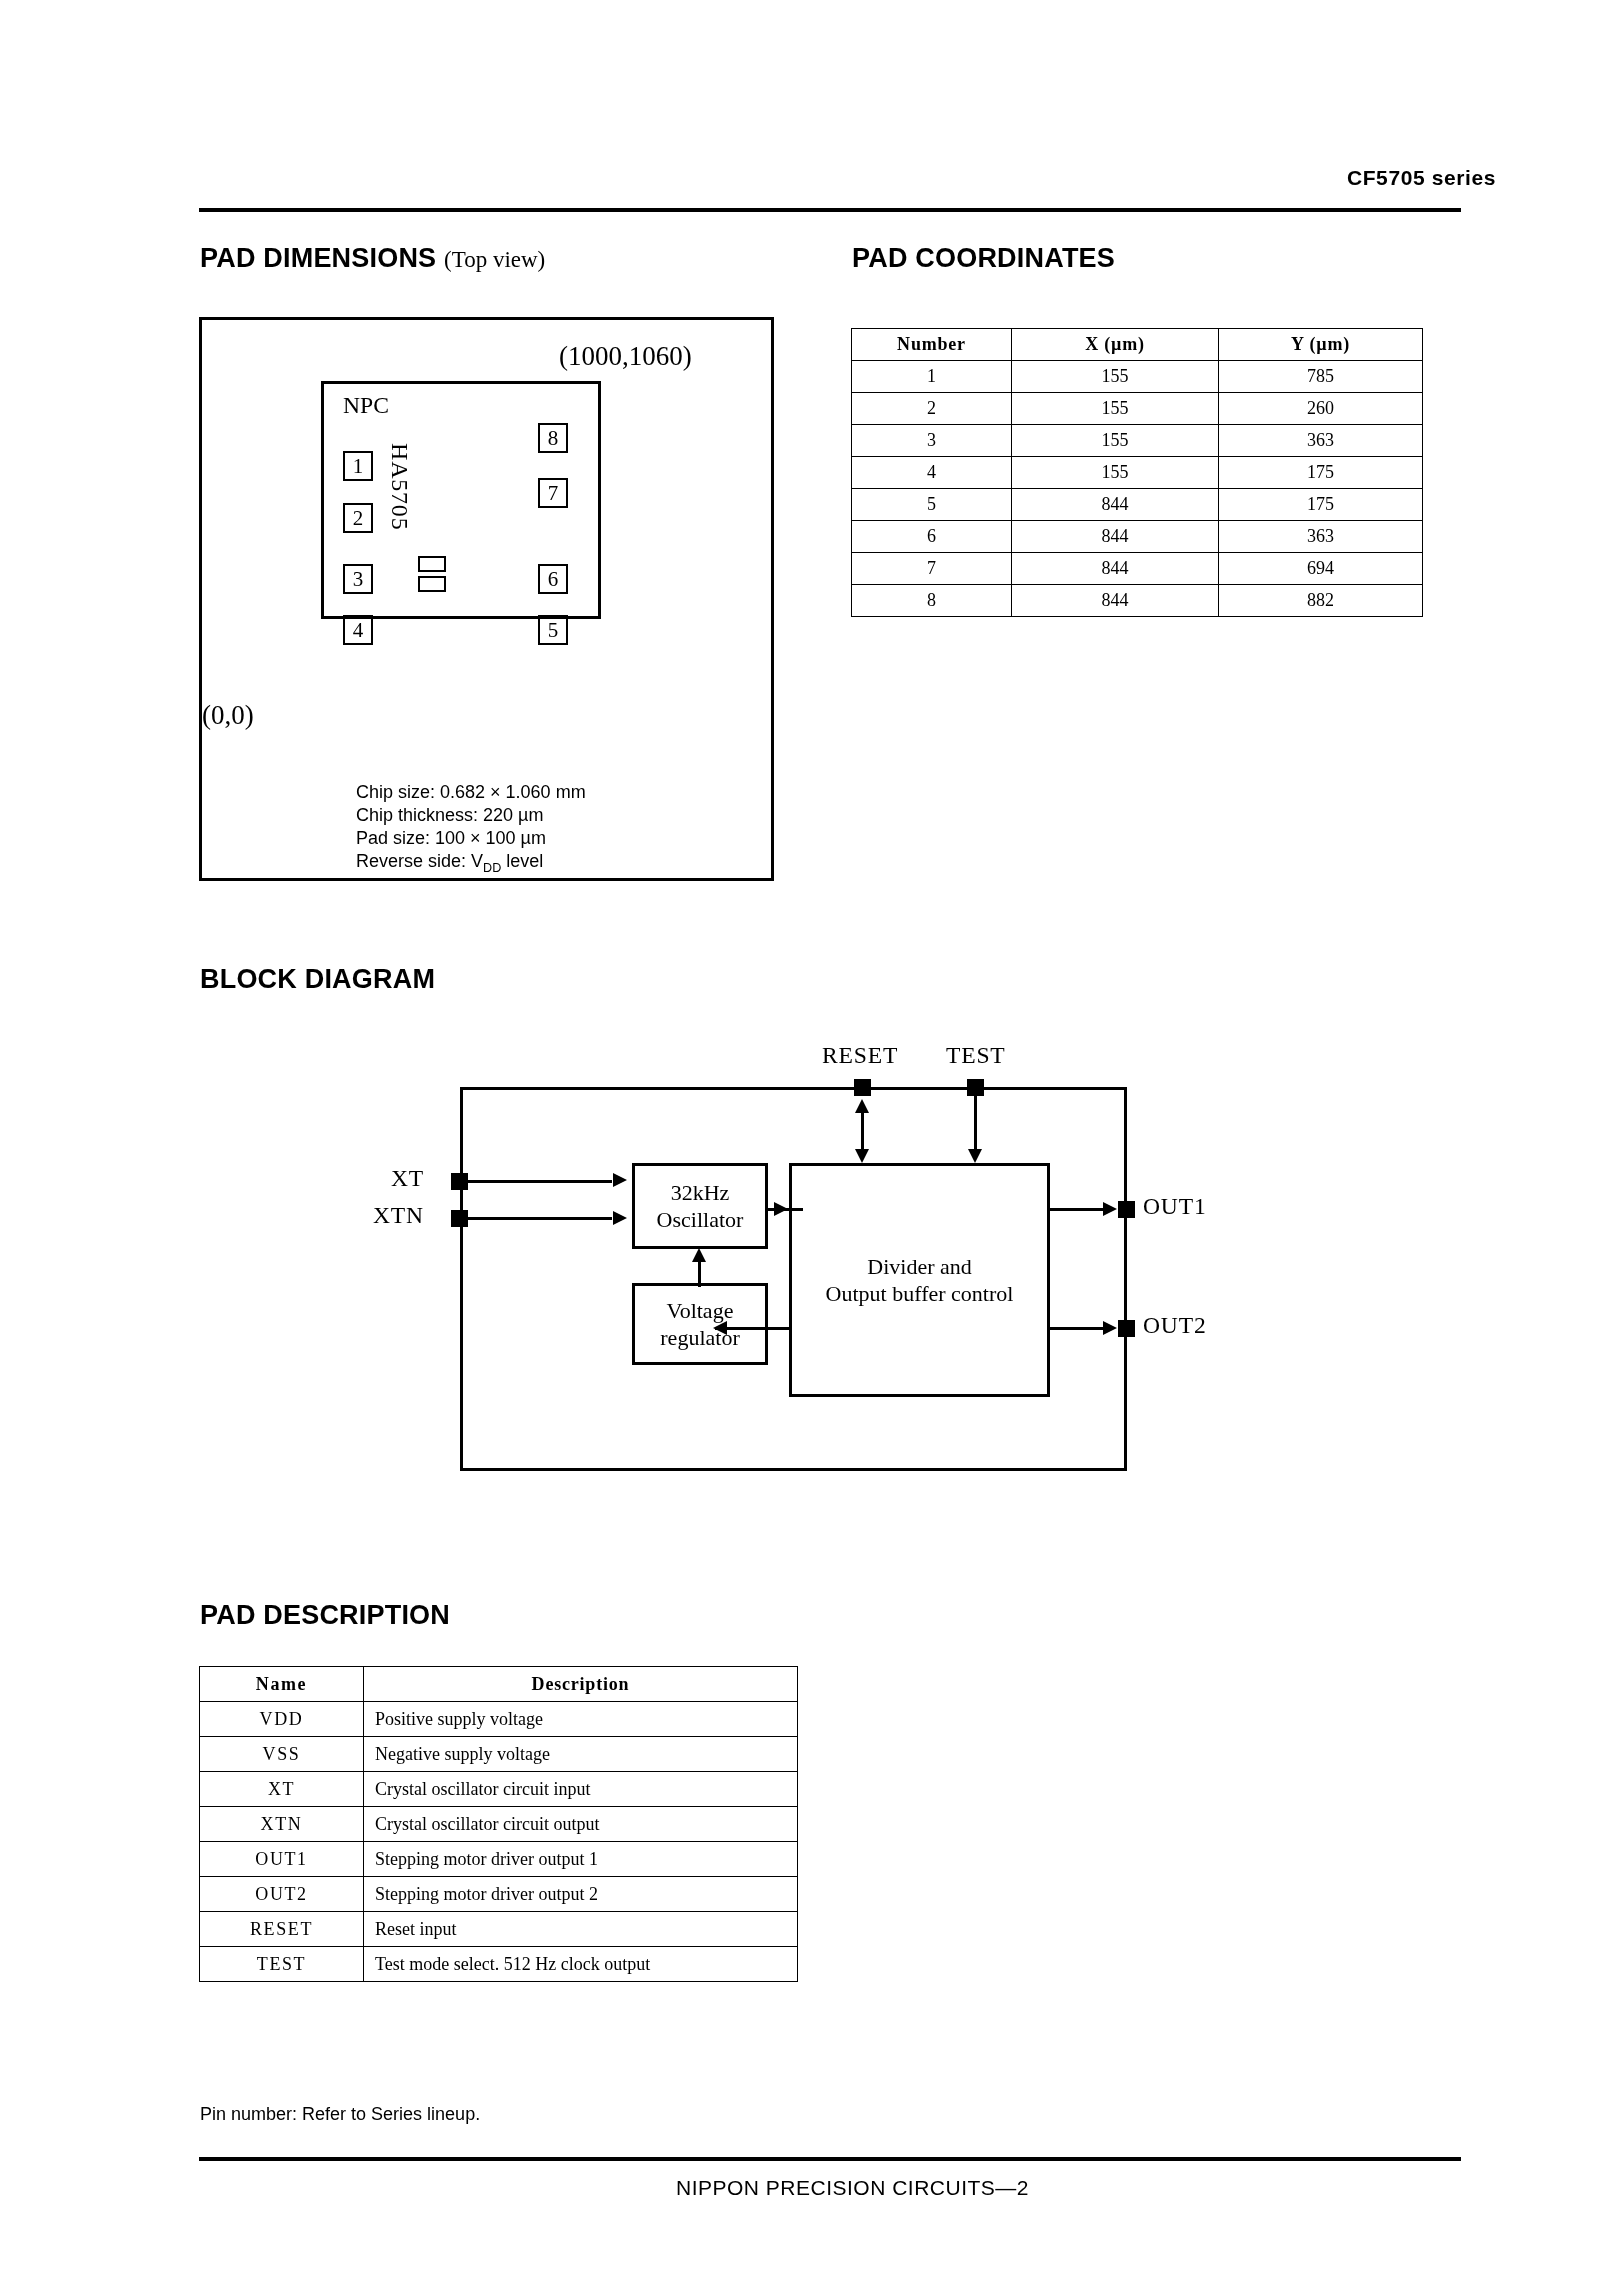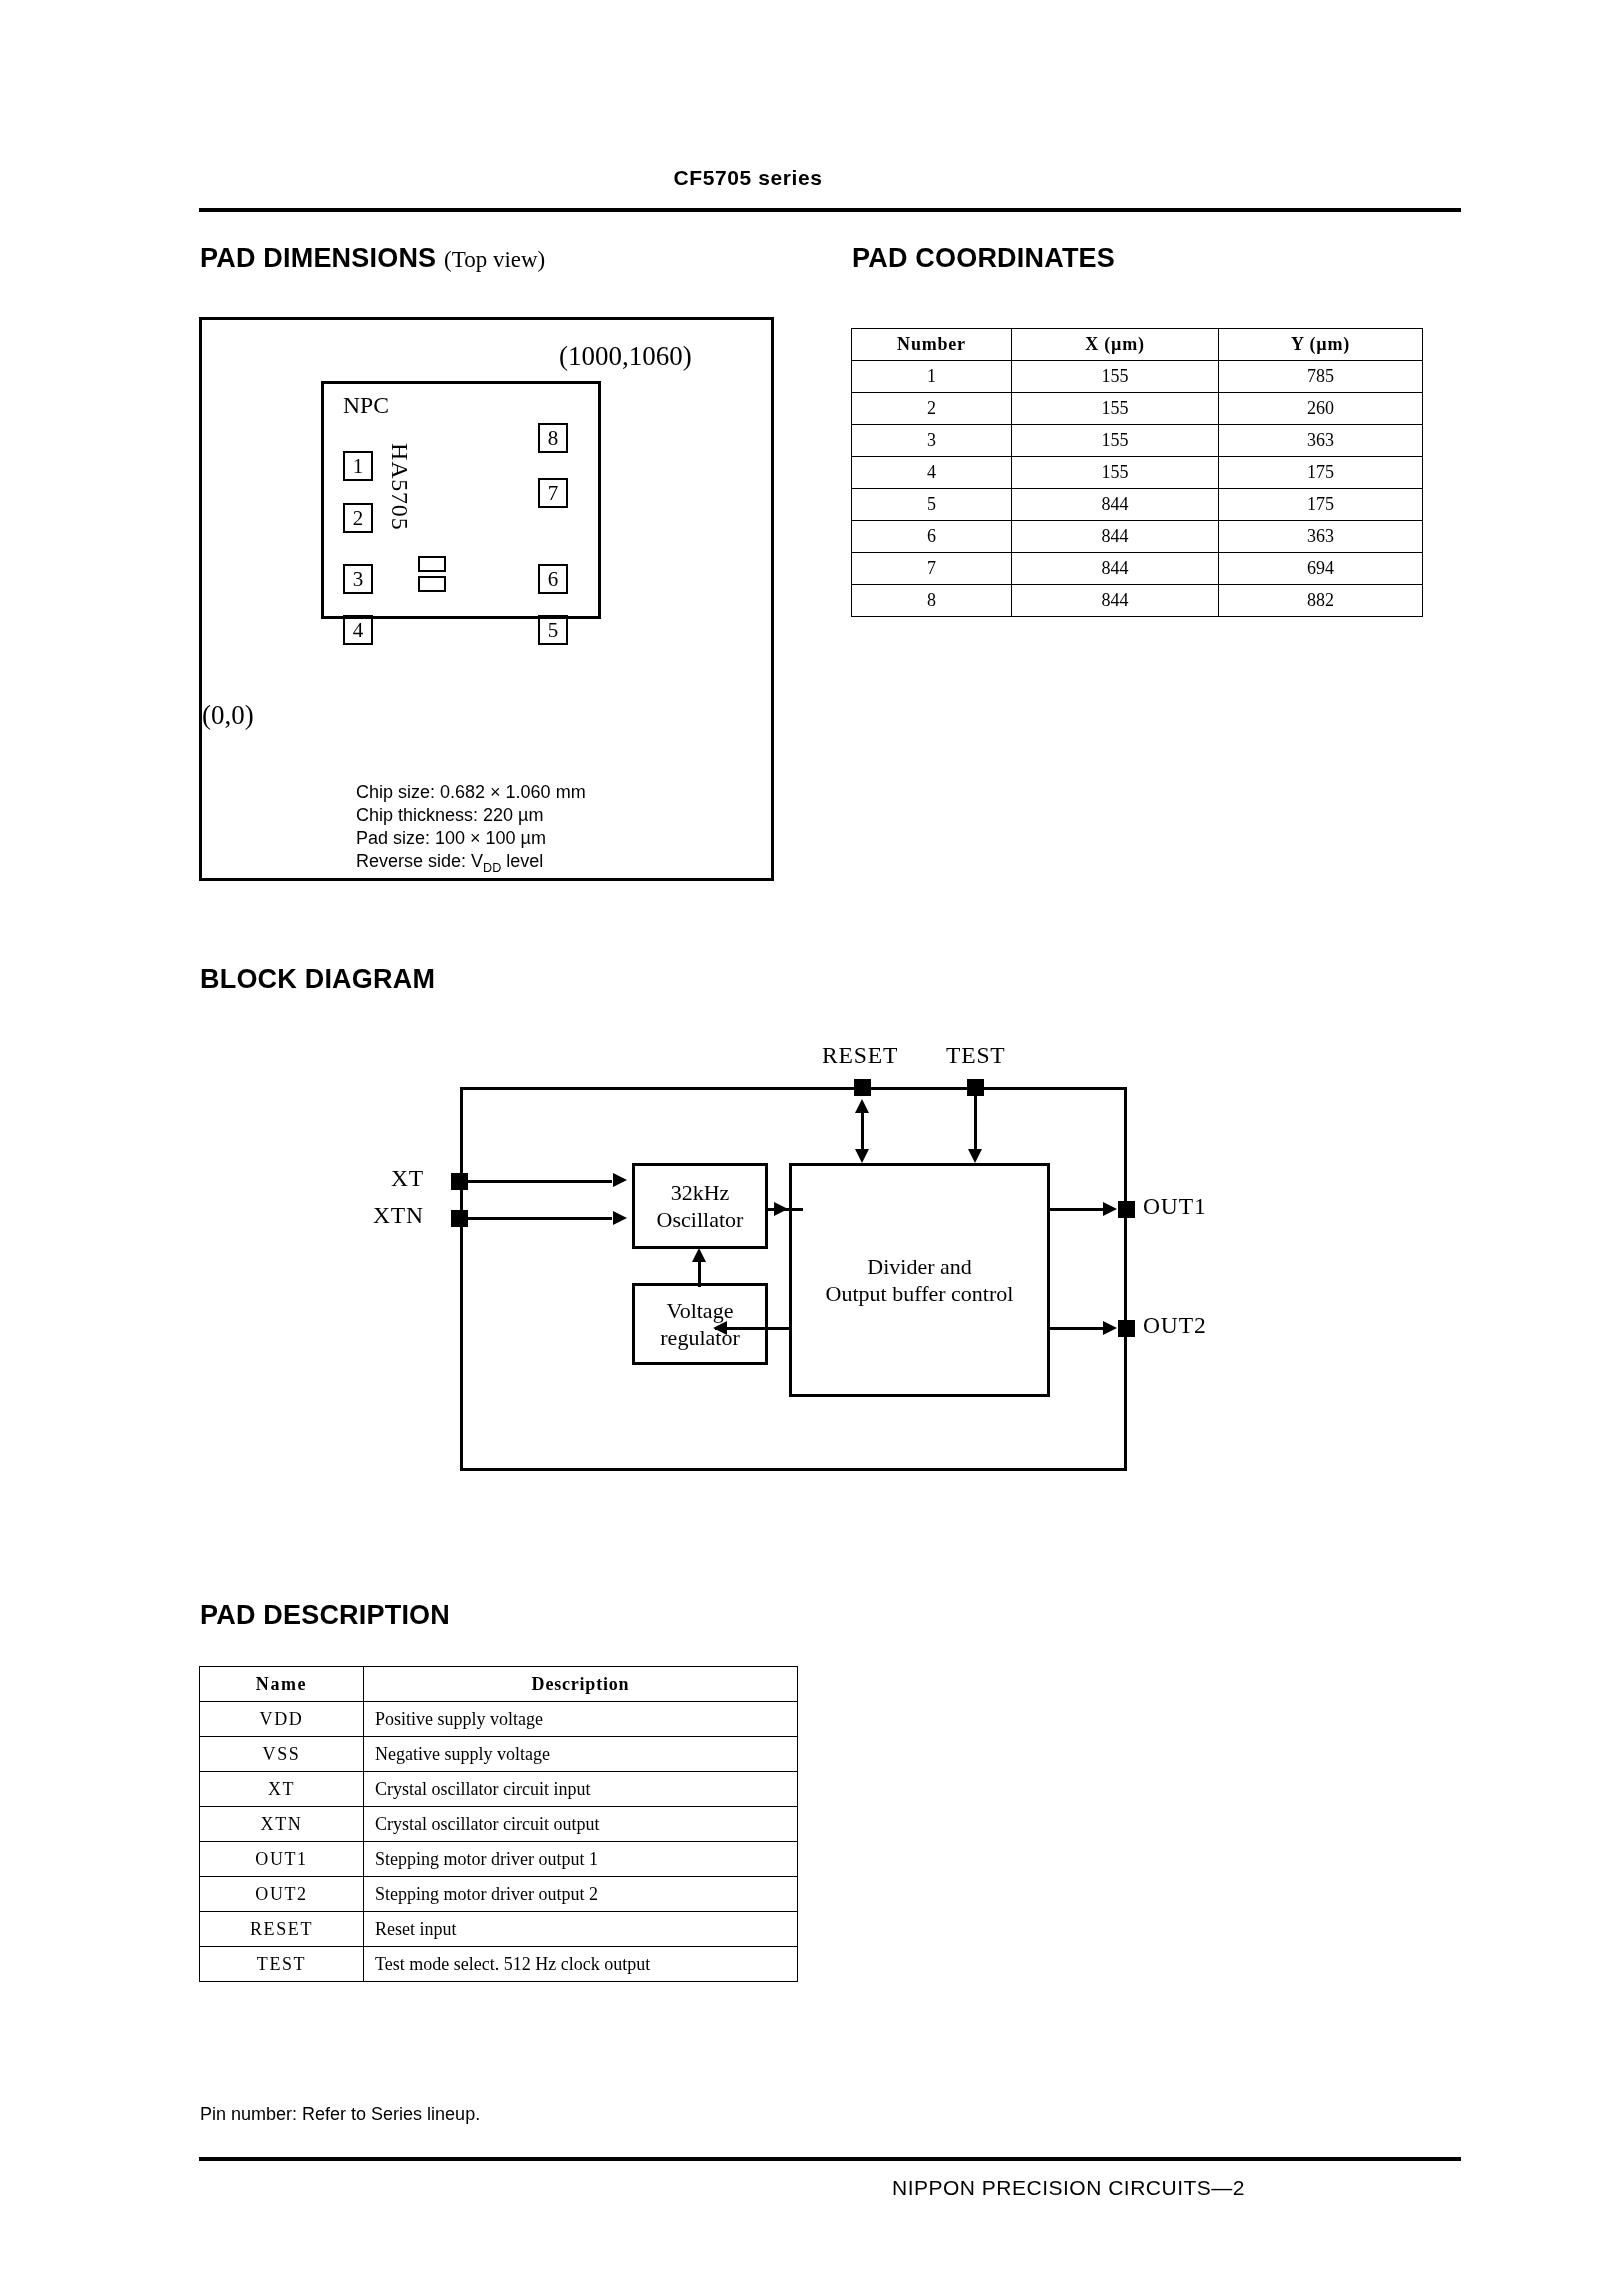--- a/index.html
+++ b/index.html
@@ -20,21 +20,21 @@
     left: 0; top: 0;
     width: 1622px;
     height: 2295px;
   }
 
   
   .header-title {
     position: absolute;
     left: 0; top: 166px;
     width: 1496px;
-    text-align: center;
+    text-align: right;
     font-family: "Liberation Sans", sans-serif;
     font-weight: bold;
     font-size: 21px;
     letter-spacing: 0.6px;
   }
   .header-rule {
     position: absolute;
     left: 199px; top: 208px;
     width: 1262px; height: 3.9px;
     background: #000;
@@ -44,21 +44,21 @@
   .footer-rule {
     position: absolute;
     left: 199px; top: 2157px;
     width: 1262px; height: 3.9px;
     background: #000;
   }
   .footer-text {
     position: absolute;
     left: 676px; top: 2176px;
     width: 785px;
-    text-align: center;
+    text-align: left;
     font-size: 21px;
     letter-spacing: 0.5px;
   }
 
   
   .sec-head {
     position: absolute;
     font-weight: bold;
     font-size: 27px;
     letter-spacing: 0.2px;

